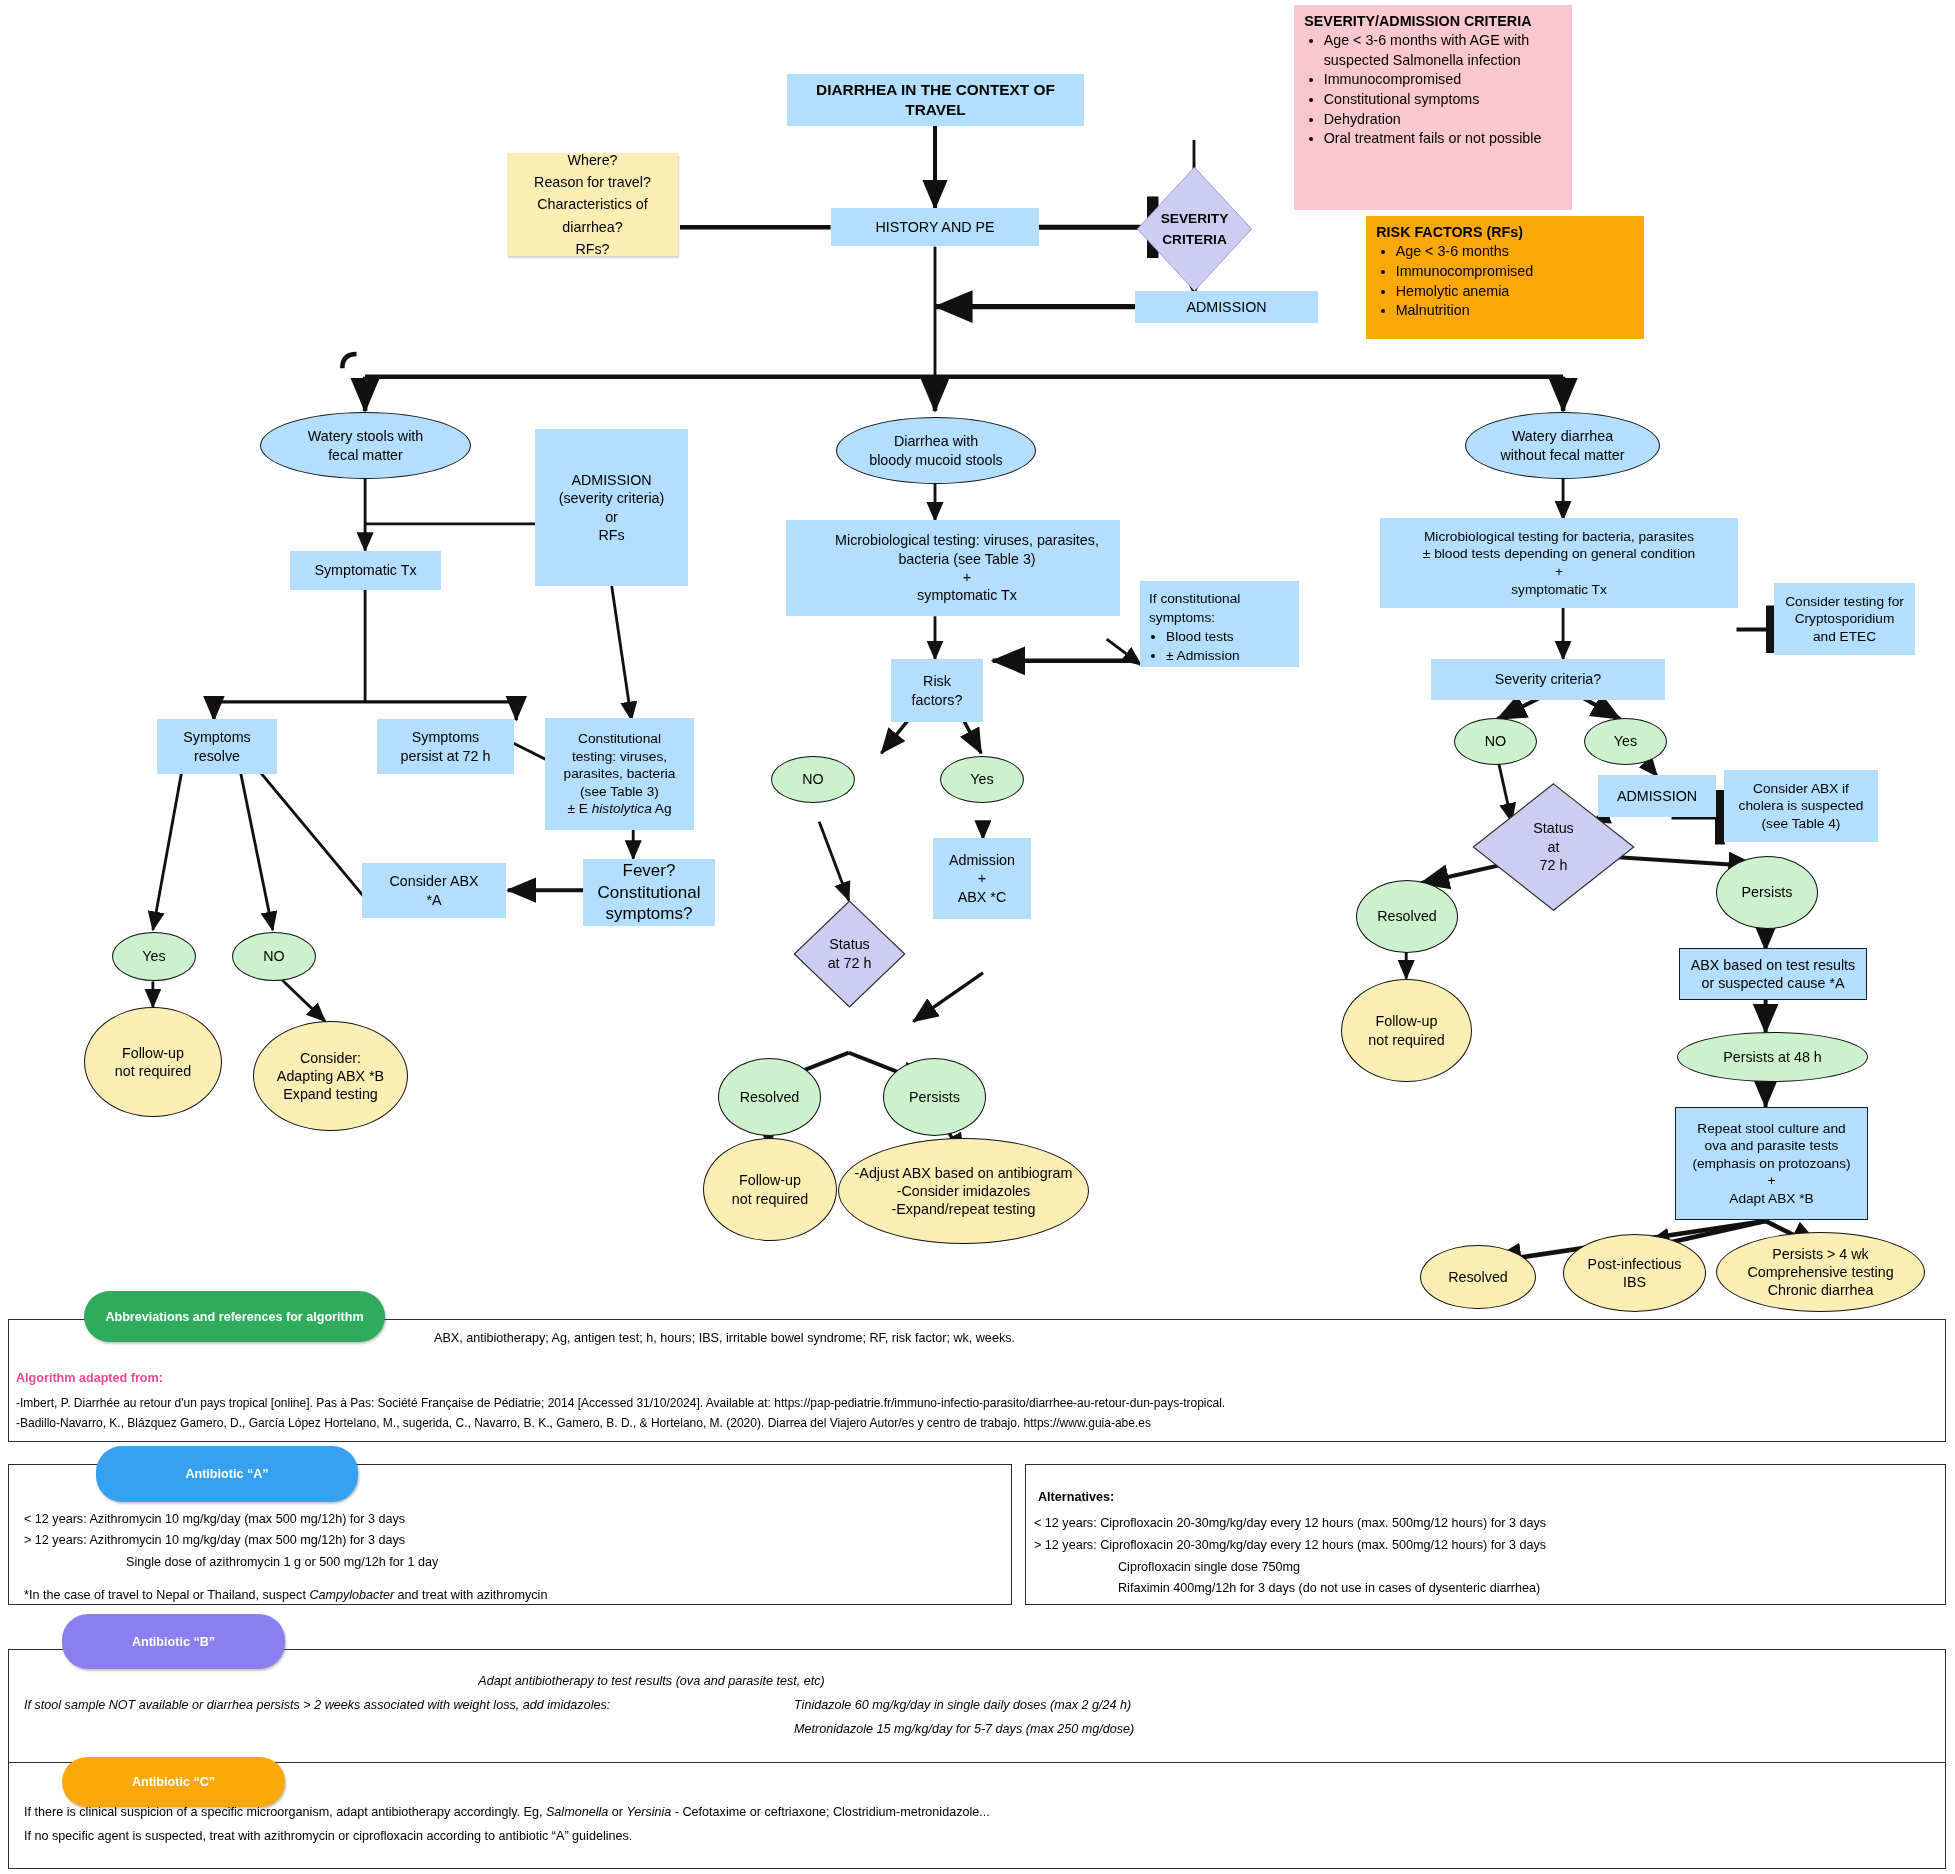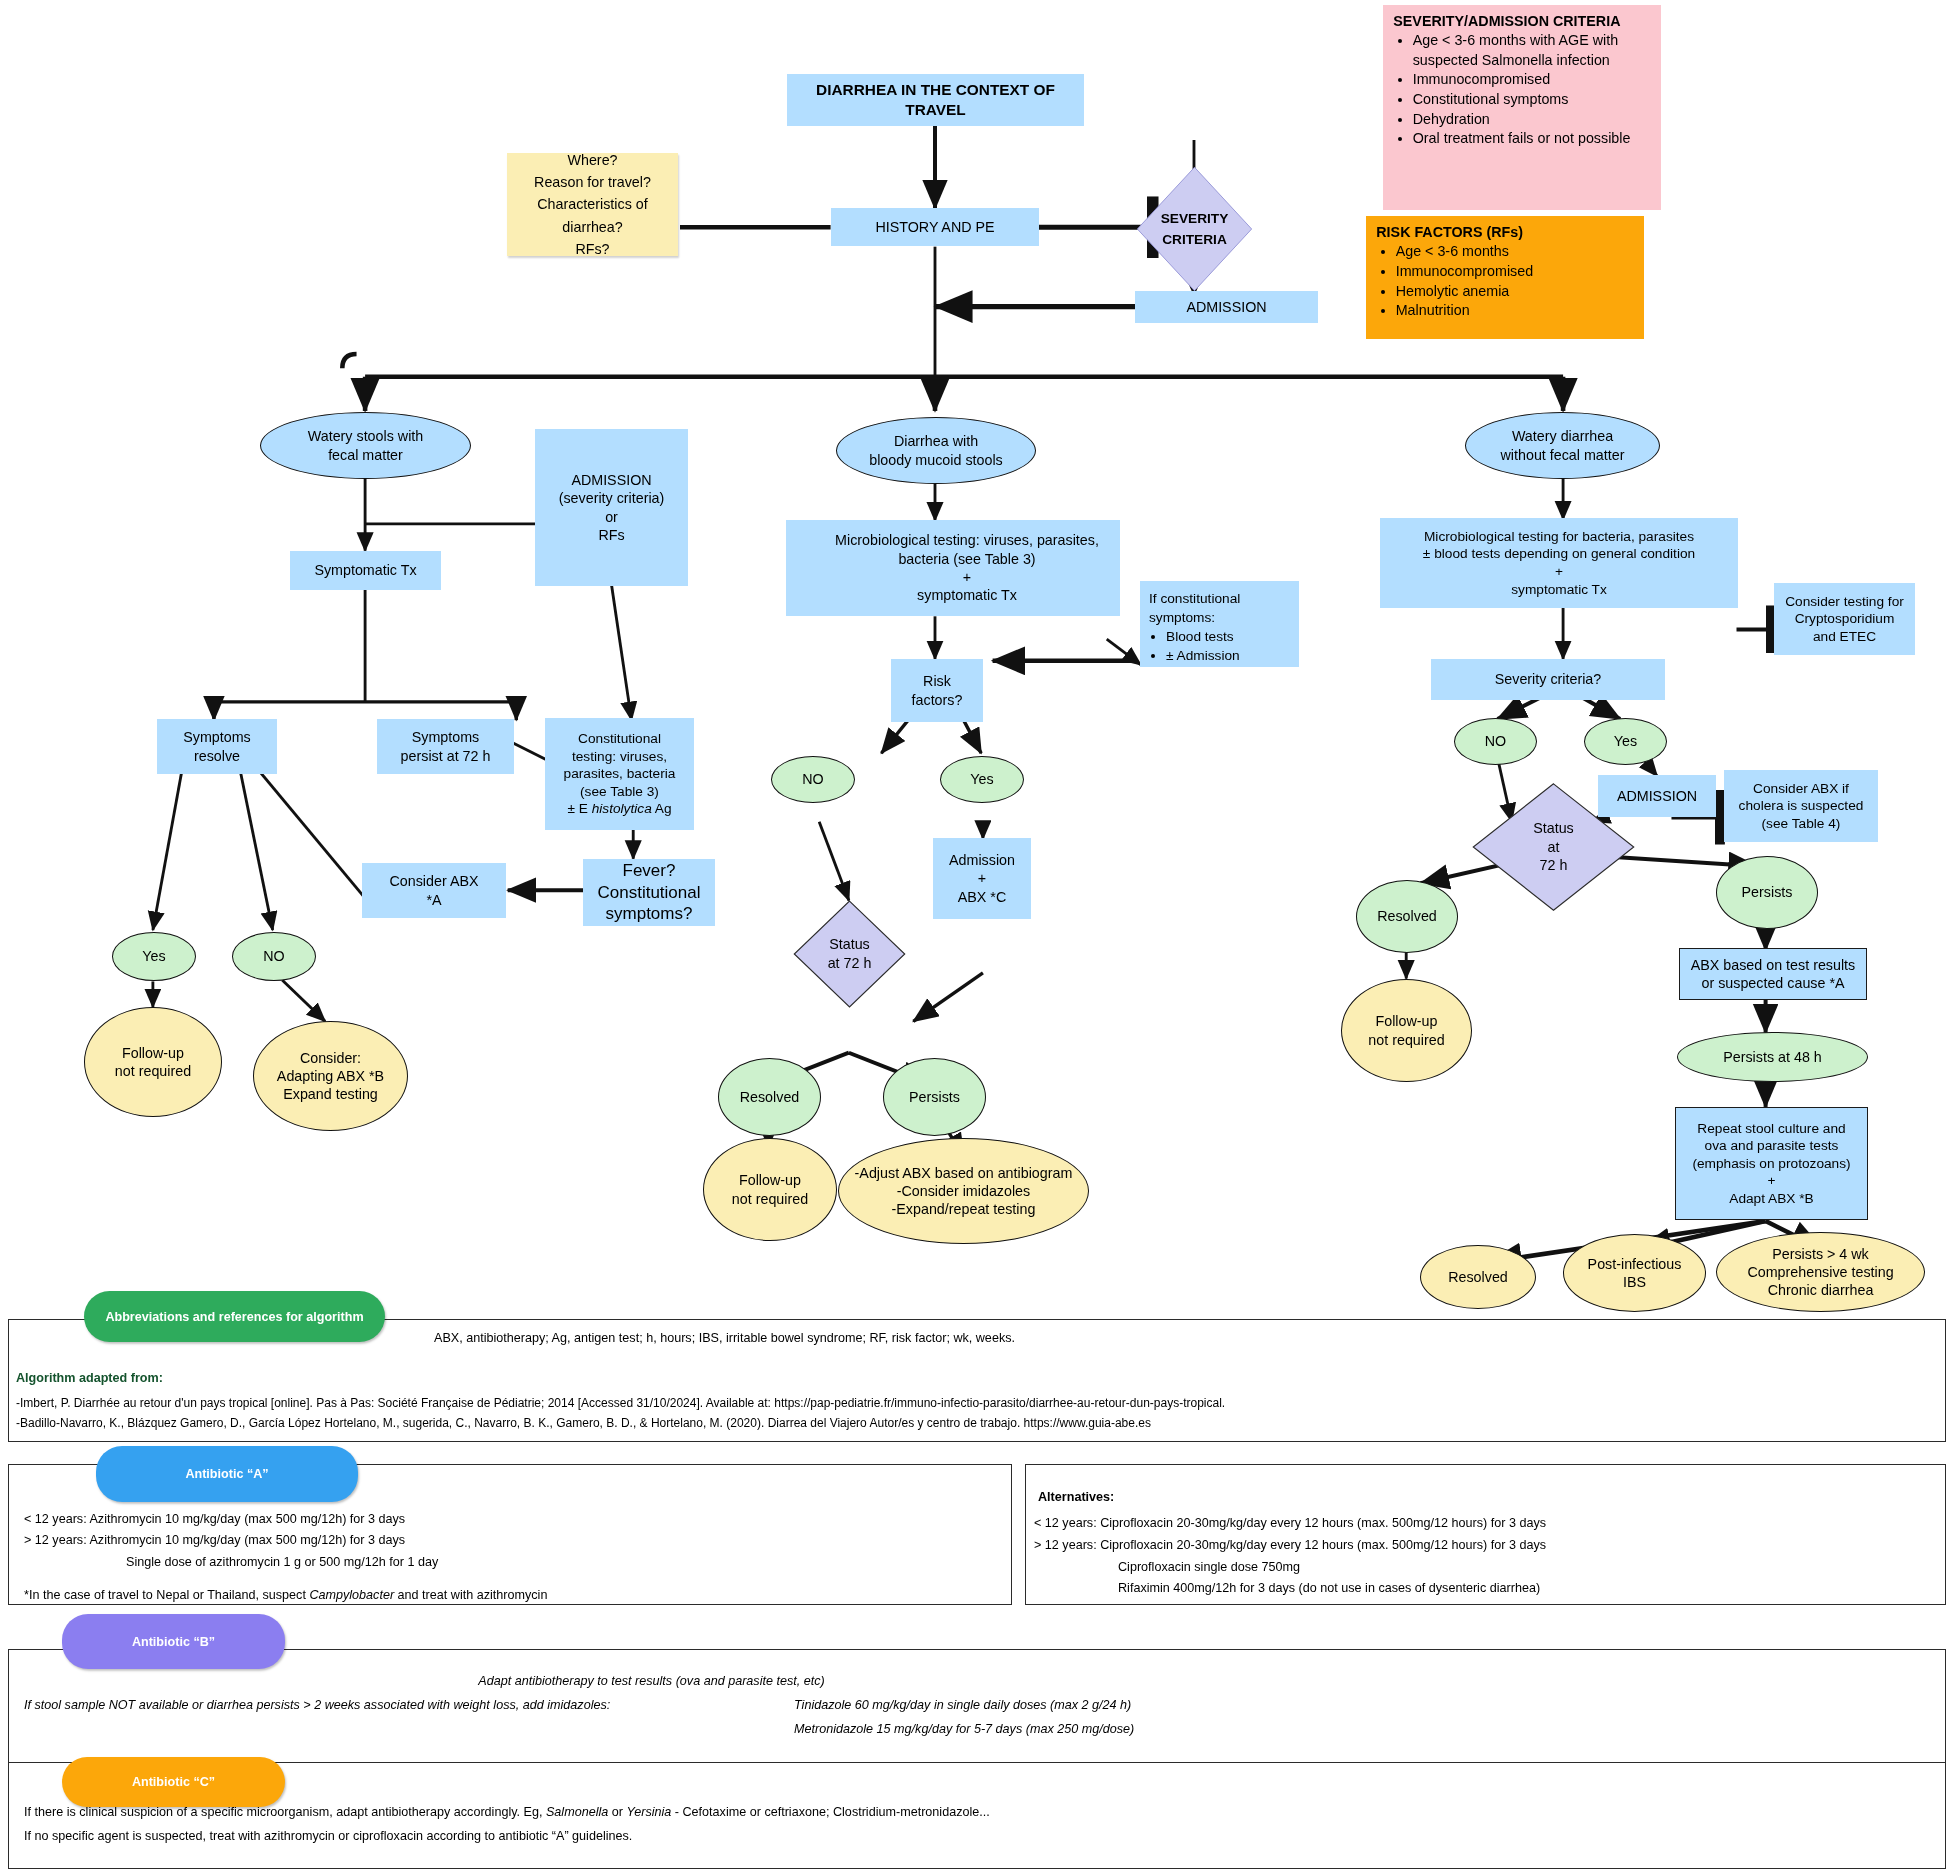--- a/index.html
+++ b/index.html
@@ -27,21 +27,21 @@
 
   
   .note{position:absolute;background:#fbeeb4;box-sizing:border-box;display:flex;flex-direction:column;align-items:center;justify-content:center;
         font-size:14.3px;line-height:1.55;box-shadow:1.1px 1.7px 1.7px rgba(0,0,0,.18);}
 
   
   .panel{position:absolute;box-sizing:border-box;border:1.7px solid #2b2b2b;background:#fff;}
   .pill{position:absolute;border-radius:26px;color:#fff;font-weight:bold;font-size:12.6px;
         display:flex;align-items:center;justify-content:center;text-align:center;box-shadow:1.1px 1.7px 2.3px rgba(0,0,0,.25);}
   .ptext{position:absolute;font-size:12.6px;line-height:1.5;}
-  .redhead{color:#14532d;font-weight:bold;}
+  .redhead{color:#ec4899;font-weight:bold;}
 </style>
 </head>
 <body>
 
 <div id="page">
 
   <svg id="svg-edges" viewBox="0 0 3427 3286">
     <defs>
       <marker id="ah" markerWidth="9" markerHeight="9" refX="7.2" refY="3.2" orient="auto" markerUnits="strokeWidth">
         <path d="M0,0 L7.6,3.2 L0,6.4 z" fill="#111"></path>
@@ -170,21 +170,21 @@
       <polygon points="104,4 204,112 104,220 4,112" fill="#cdcdf2" stroke="#8f8fd4" stroke-width="1.5"></polygon>
     </svg>
     <div style="position:absolute;left:0;top:0;width:119px;height:128px;display:flex;flex-direction:column;align-items:center;justify-content:center;font-size:13.7px;font-weight:bold;line-height:1.55;">
       <span>SEVERITY</span>
       <span>CRITERIA</span>
     </div>
   </div>
 
   <div class="node rect" style="left:1135px;top:291px;width:183px;height:32px;font-size:14.3px;">ADMISSION</div>
 
-  <div class="legendbox legend-pink" style="left:1383px;top:4.6px;width:278px;height:205px;">
+  <div class="legendbox legend-pink" style="left:1294px;top:4.6px;width:278px;height:205px;">
     <h4>SEVERITY/ADMISSION CRITERIA</h4>
     <ul>
       <li>Age &lt; 3-6 months with AGE with suspected Salmonella infection</li>
       <li>Immunocompromised</li>
       <li>Constitutional symptoms</li>
       <li>Dehydration</li>
       <li>Oral treatment fails or not possible</li>
     </ul>
   </div>
 

